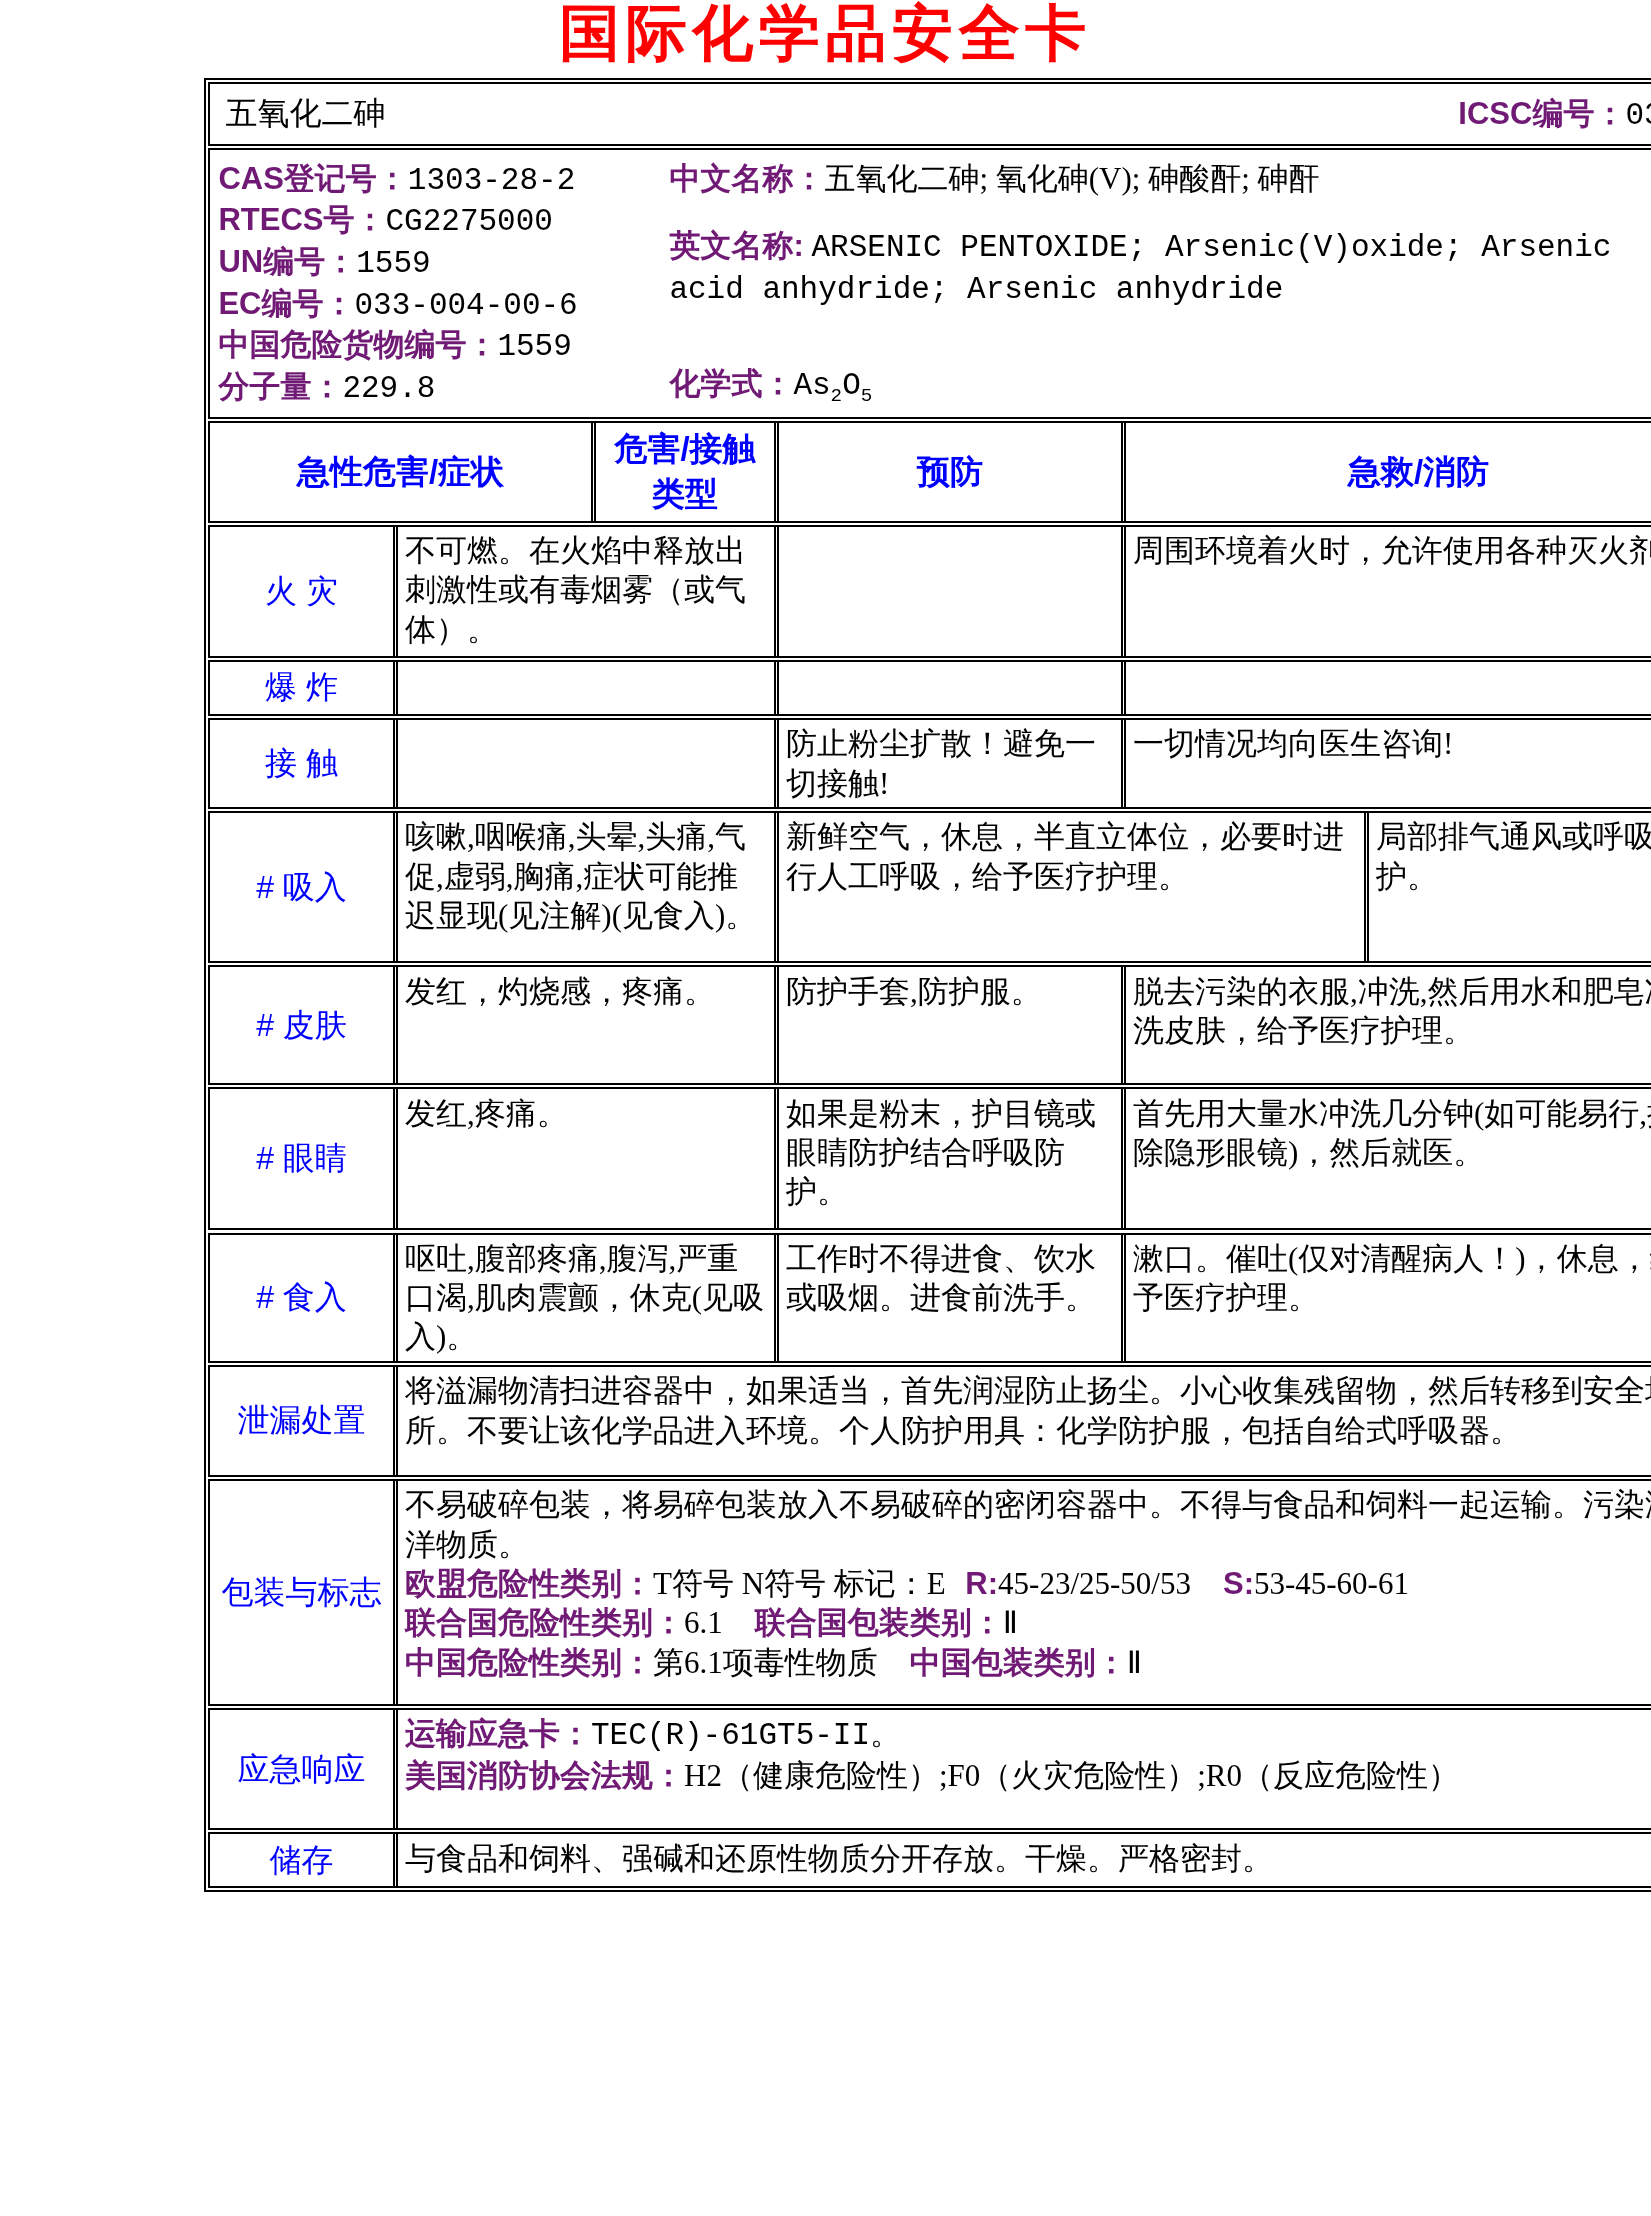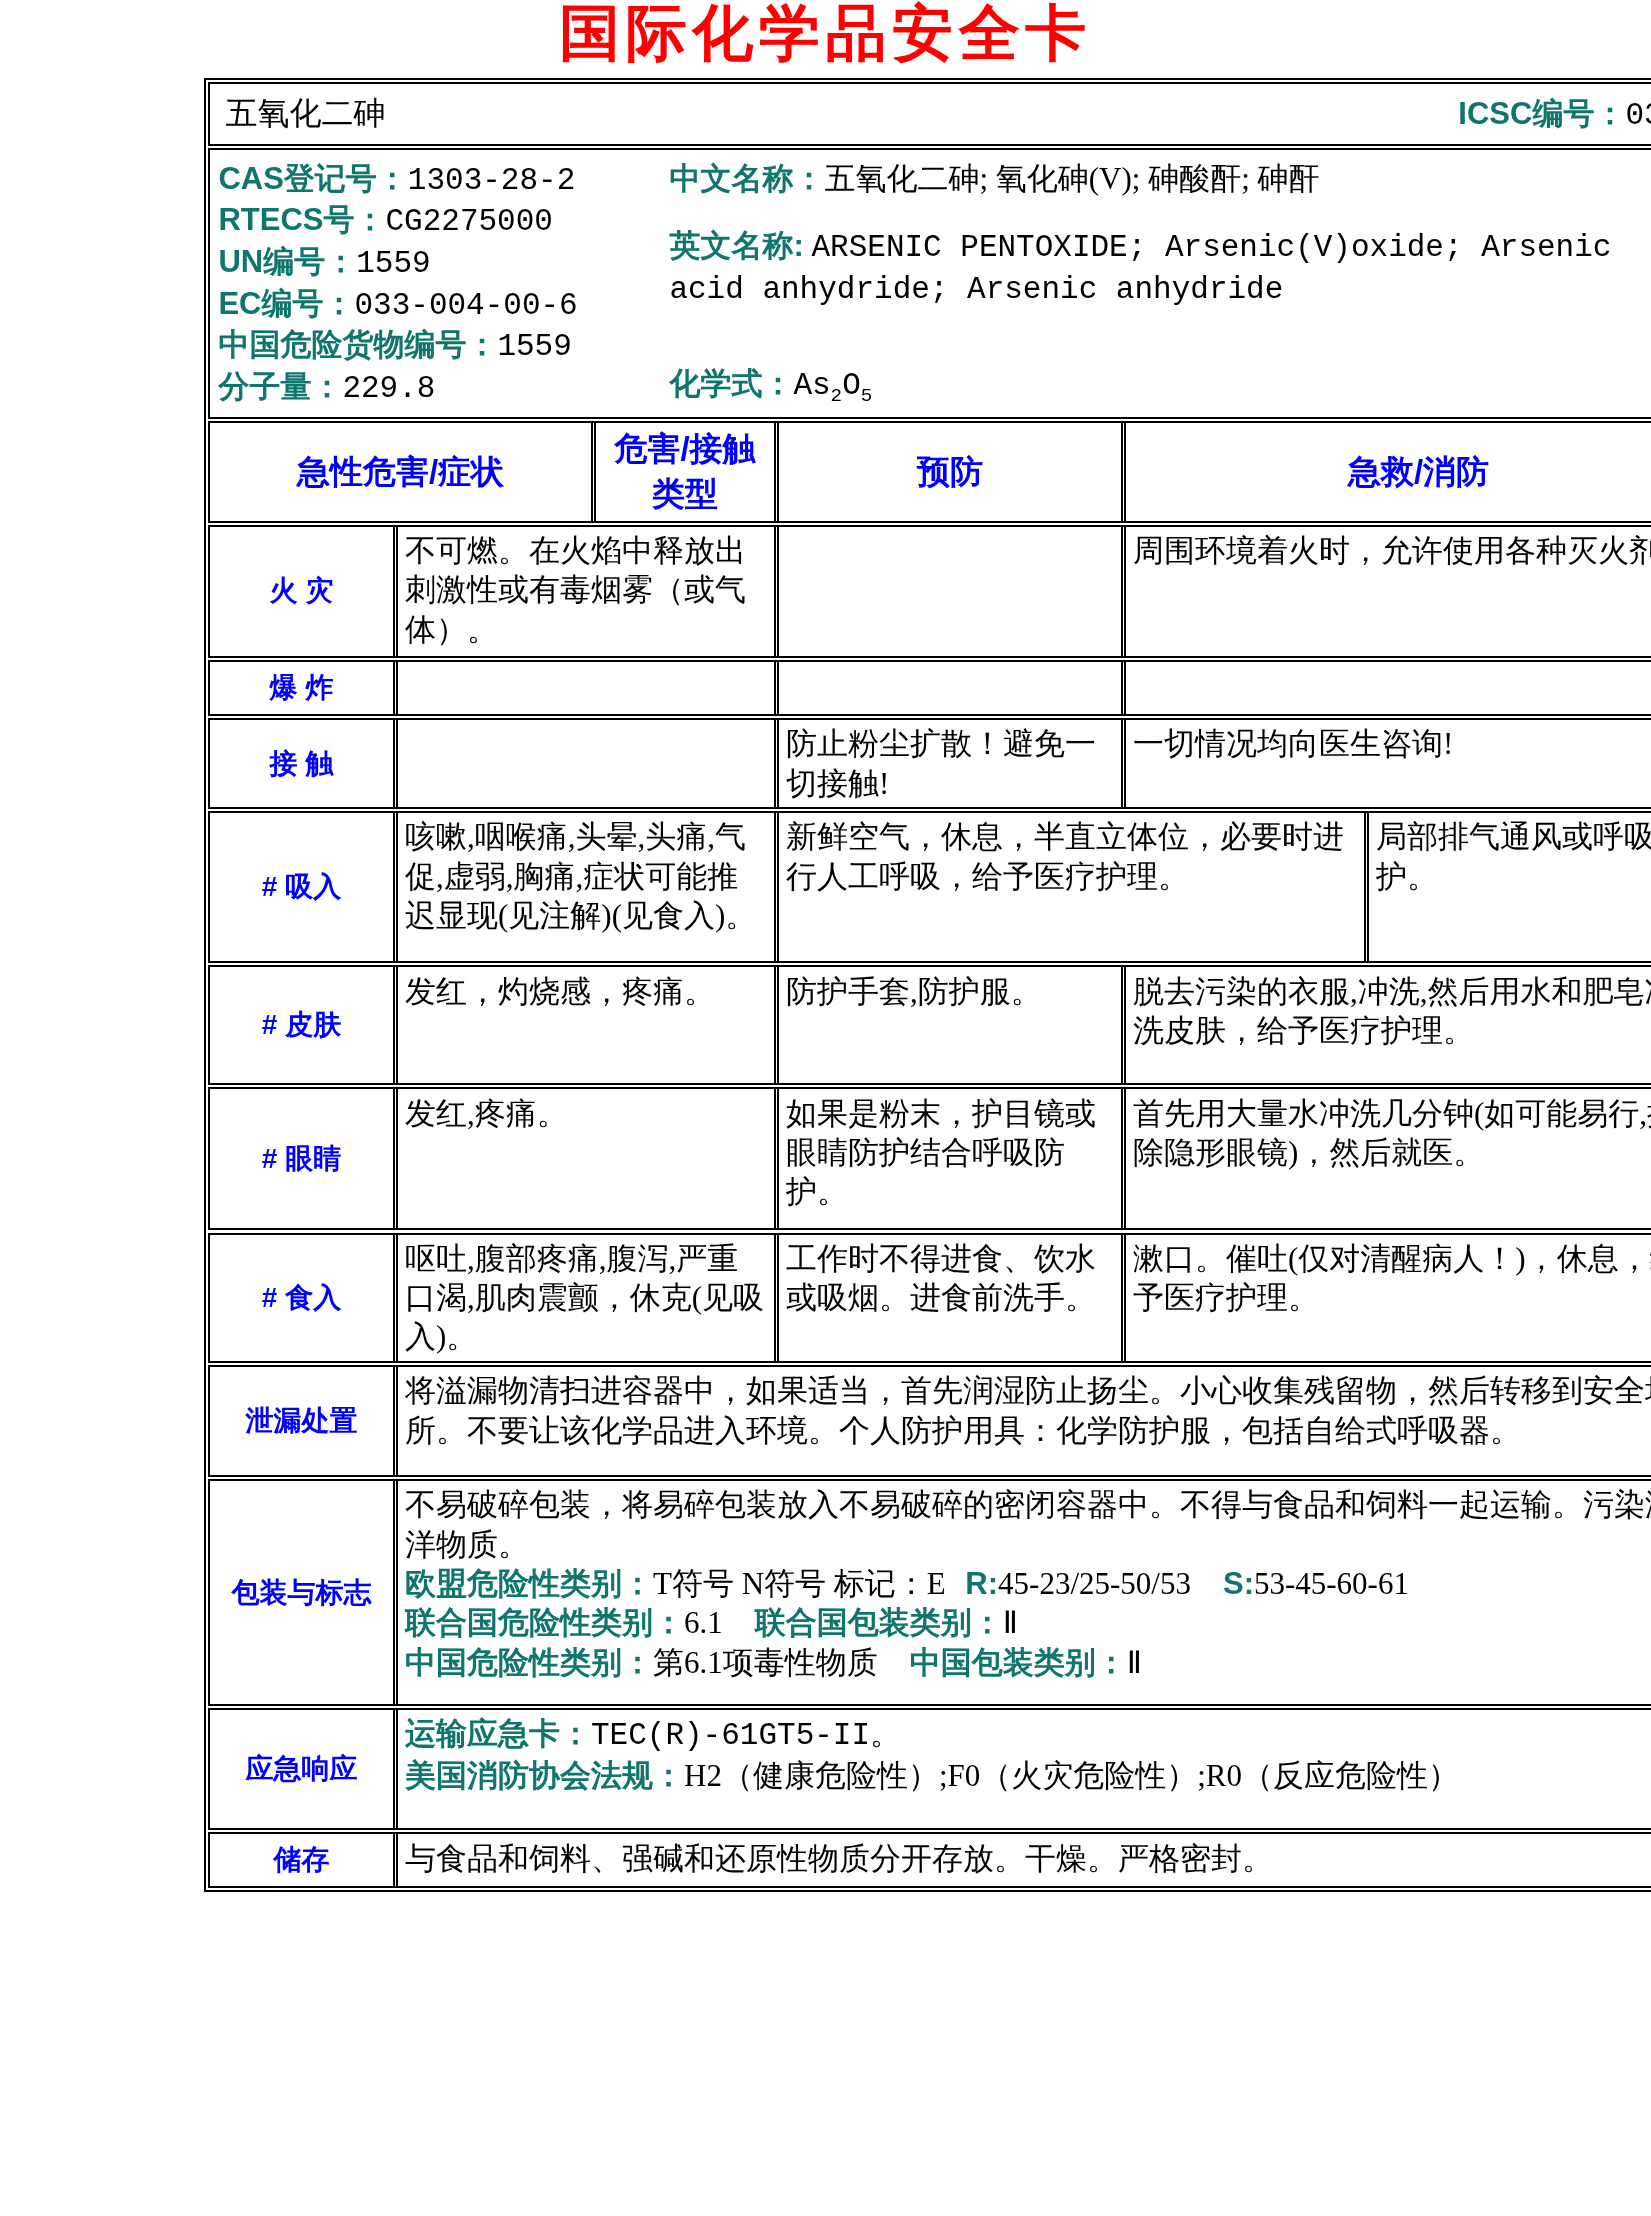--- a/index.html
+++ b/index.html
@@ -68,21 +68,21 @@
     display: flex;
     flex-direction: column;
   }
   .info-line { white-space: nowrap; }
   .en-block { margin-top: 28px; }
   .formula-line { margin-top: auto; }
   sub { font-size: 0.62em; }
 
   
   .bl {
-    color: #0f766e;
+    color: #701a75;
     font-weight: bold;
     font-family: "Liberation Sans", sans-serif;
   }
   .mono { font-family: "Liberation Mono", "DejaVu Sans Mono", monospace; }
 
   
   .trow { display: flex; align-items: stretch; }
   .c {
     box-sizing: border-box;
     padding: 4.2px 7px;
@@ -90,23 +90,23 @@
     line-height: 1.27;
   }
   .c + .c { border-left: 5.6px double #000000; }
   .c1 {
     flex: 0 0 183px;
     display: flex;
     align-items: center;
     justify-content: center;
     text-align: right;
     color: #0000ff;
-    font-weight: bold;
+    font-weight: normal;
     font-family: "Liberation Sans", sans-serif;
-    font-size: 28px;
+    font-size: 32px;
     line-height: 1.35;
   }
   .c2 { flex: 0 0 381px; }
   .c3 { flex: 0 0 347px; }
   .c4 { flex: 1; }
   .cw { flex: 1; }
 
   .thead .c {
     display: flex;
     flex-direction: column;

